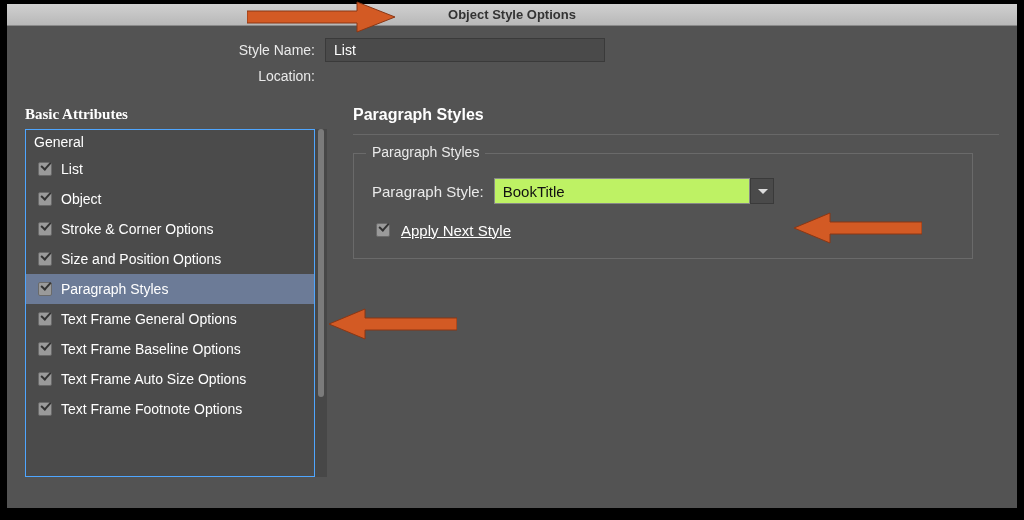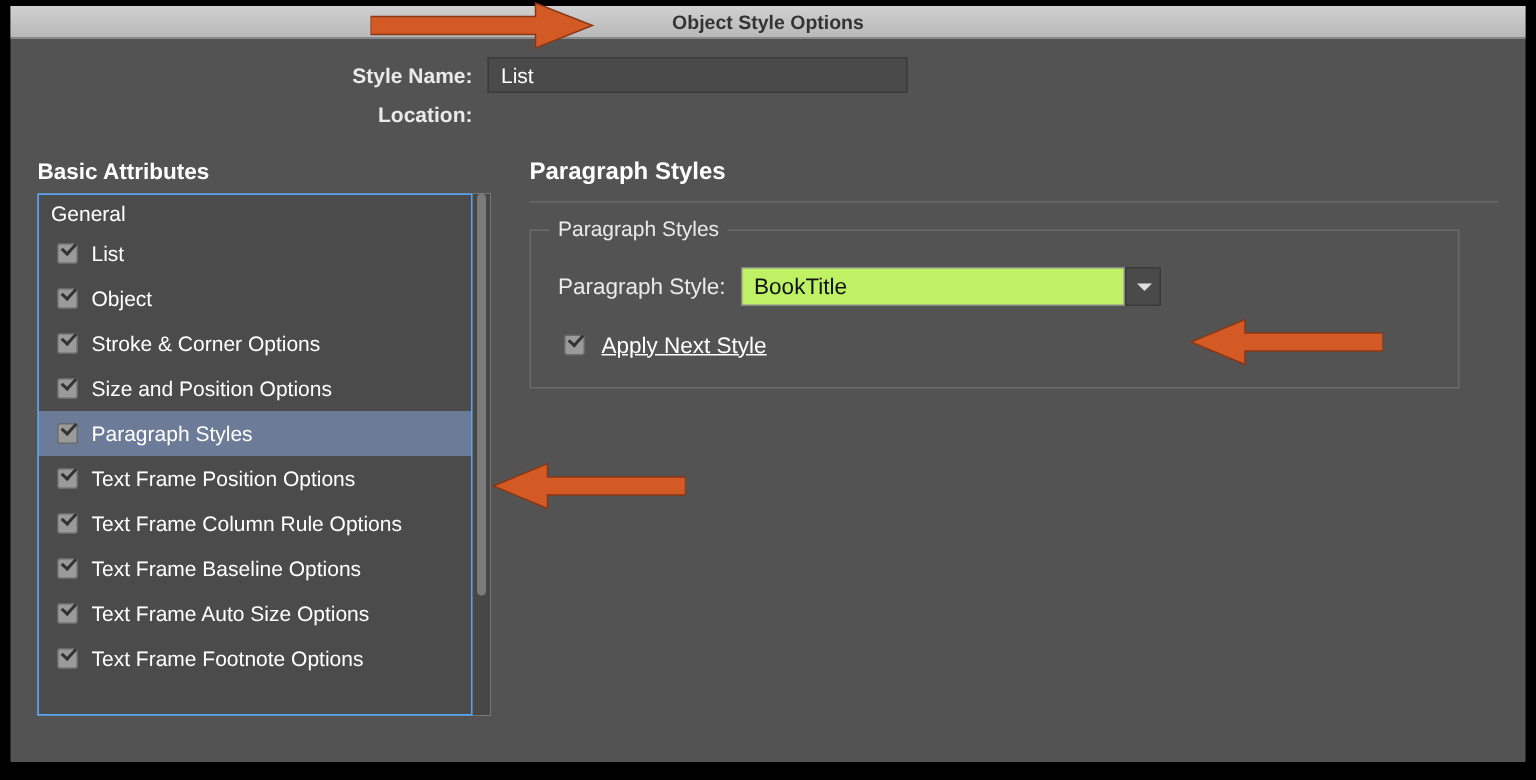--- a/index.html
+++ b/index.html
@@ -29,46 +29,46 @@
     position: relative;
   }
   .form-area { padding: 12px 18px 0 18px; }
   .row { display: flex; align-items: center; margin-bottom: 6px; }
   .row .lbl {
     width: 300px;
     text-align: right;
     padding-right: 10px;
     color: #eaeaea;
     font-size: 14px;
-    font-weight: bold;
   }
   .text-input {
     background: #4a4a4a;
     border: 1px solid #3a3a3a;
     color: #fff;
     font-size: 14px;
     padding: 3px 8px;
     width: 280px;
   }
   .columns {
     display: flex;
     gap: 26px;
     padding: 16px 18px 0 18px;
   }
   .side-col { width: 302px; }
   .section-hdr {
     color: #fff;
     font-size: 15px;
     font-weight: 600;
     padding: 0 0 6px 0;
+    font-family: Liberation Serif, serif;
   }
   .side-scroll {
     display: flex;
     height: 348px;
-    background: #ffffff;
+    background: #1d4ed8;
   }
   .side-list {
     flex: 1;
     border: 1px solid #4fa6ff;
     background: #4b4b4b;
     overflow: hidden;
   }
   .list-top {
     color: #fff;
     padding: 4px 8px;
@@ -219,25 +219,21 @@
             <div class="list-row">
               <input type="checkbox" class="chk" checked="" style="">
               <span>Size and Position Options</span>
             </div>
             <div class="list-row selected">
               <input type="checkbox" class="chk" checked="" style="">
               <span>Paragraph Styles</span>
             </div>
             <div class="list-row">
               <input type="checkbox" class="chk" checked="" style="">
-              <span>Text Frame Position Options</span>
-            </div>
-            <div class="list-row">
-              <input type="checkbox" class="chk" checked="" style="">
-              <span>Text Frame Column Rule Options</span>
+              <span>Text Frame General Options</span>
             </div>
             <div class="list-row">
               <input type="checkbox" class="chk" checked="" style="">
               <span>Text Frame Baseline Options</span>
             </div>
             <div class="list-row">
               <input type="checkbox" class="chk" checked="" style="">
               <span>Text Frame Auto Size Options</span>
             </div>
             <div class="list-row">

